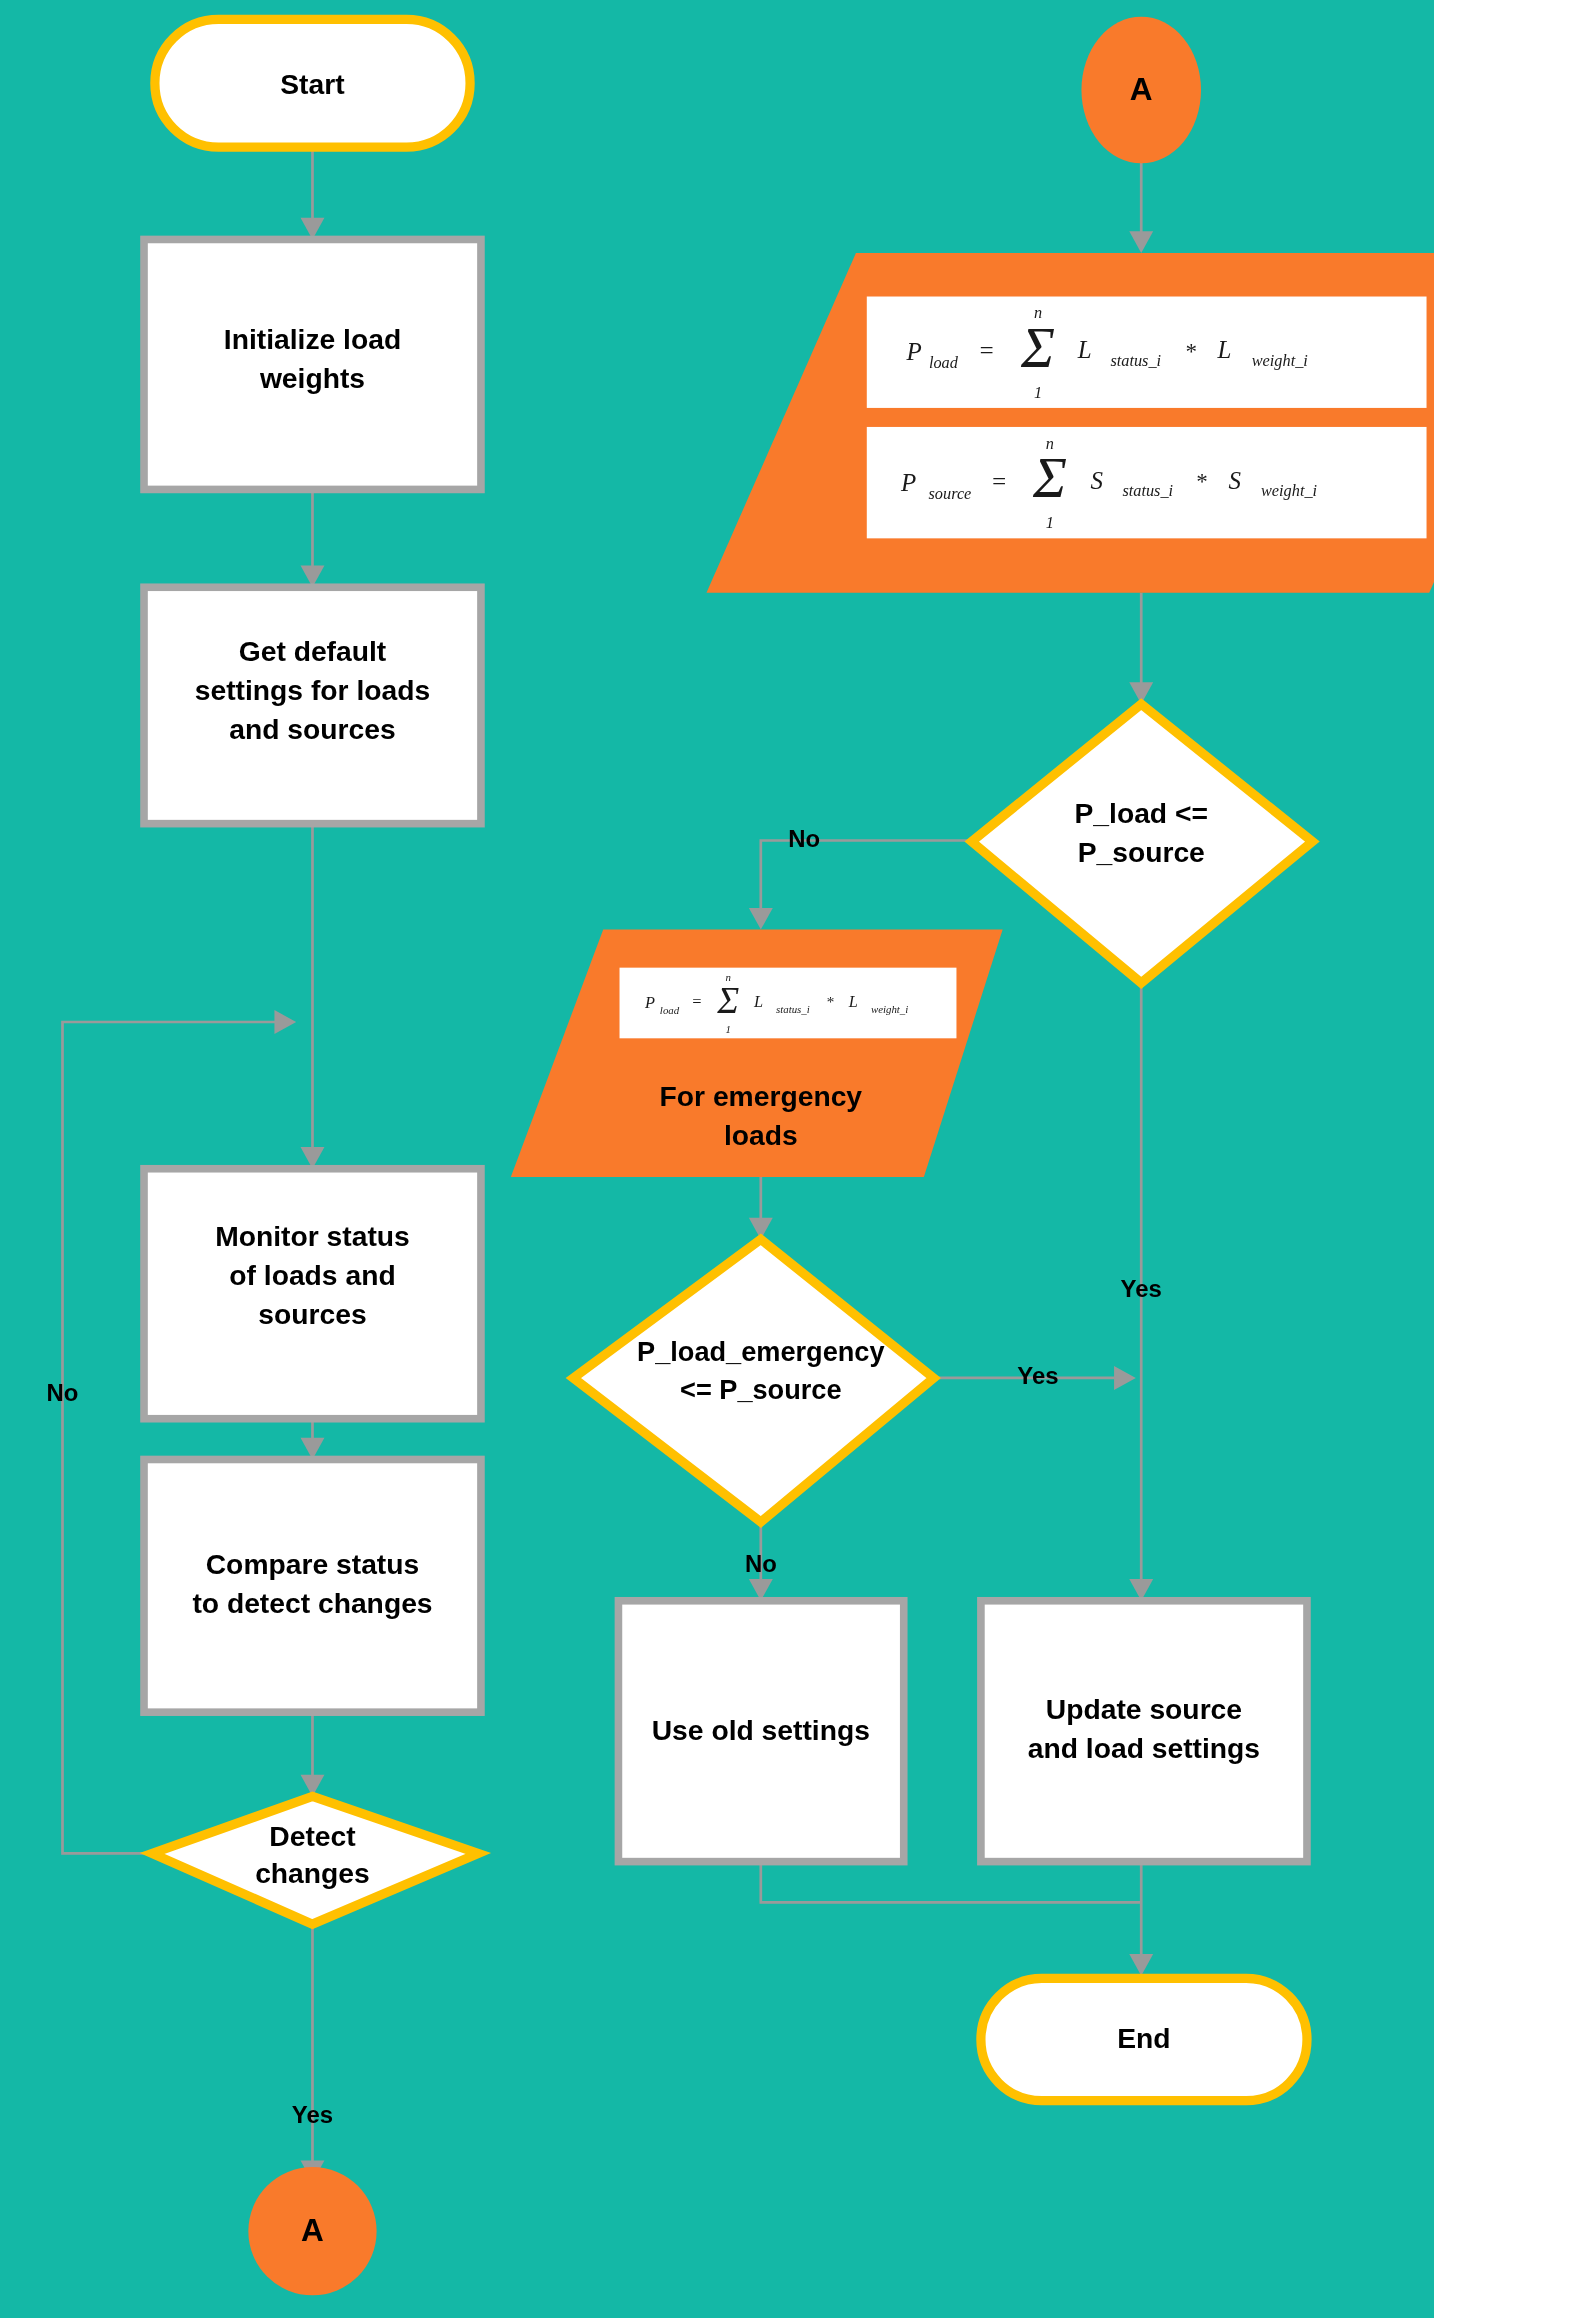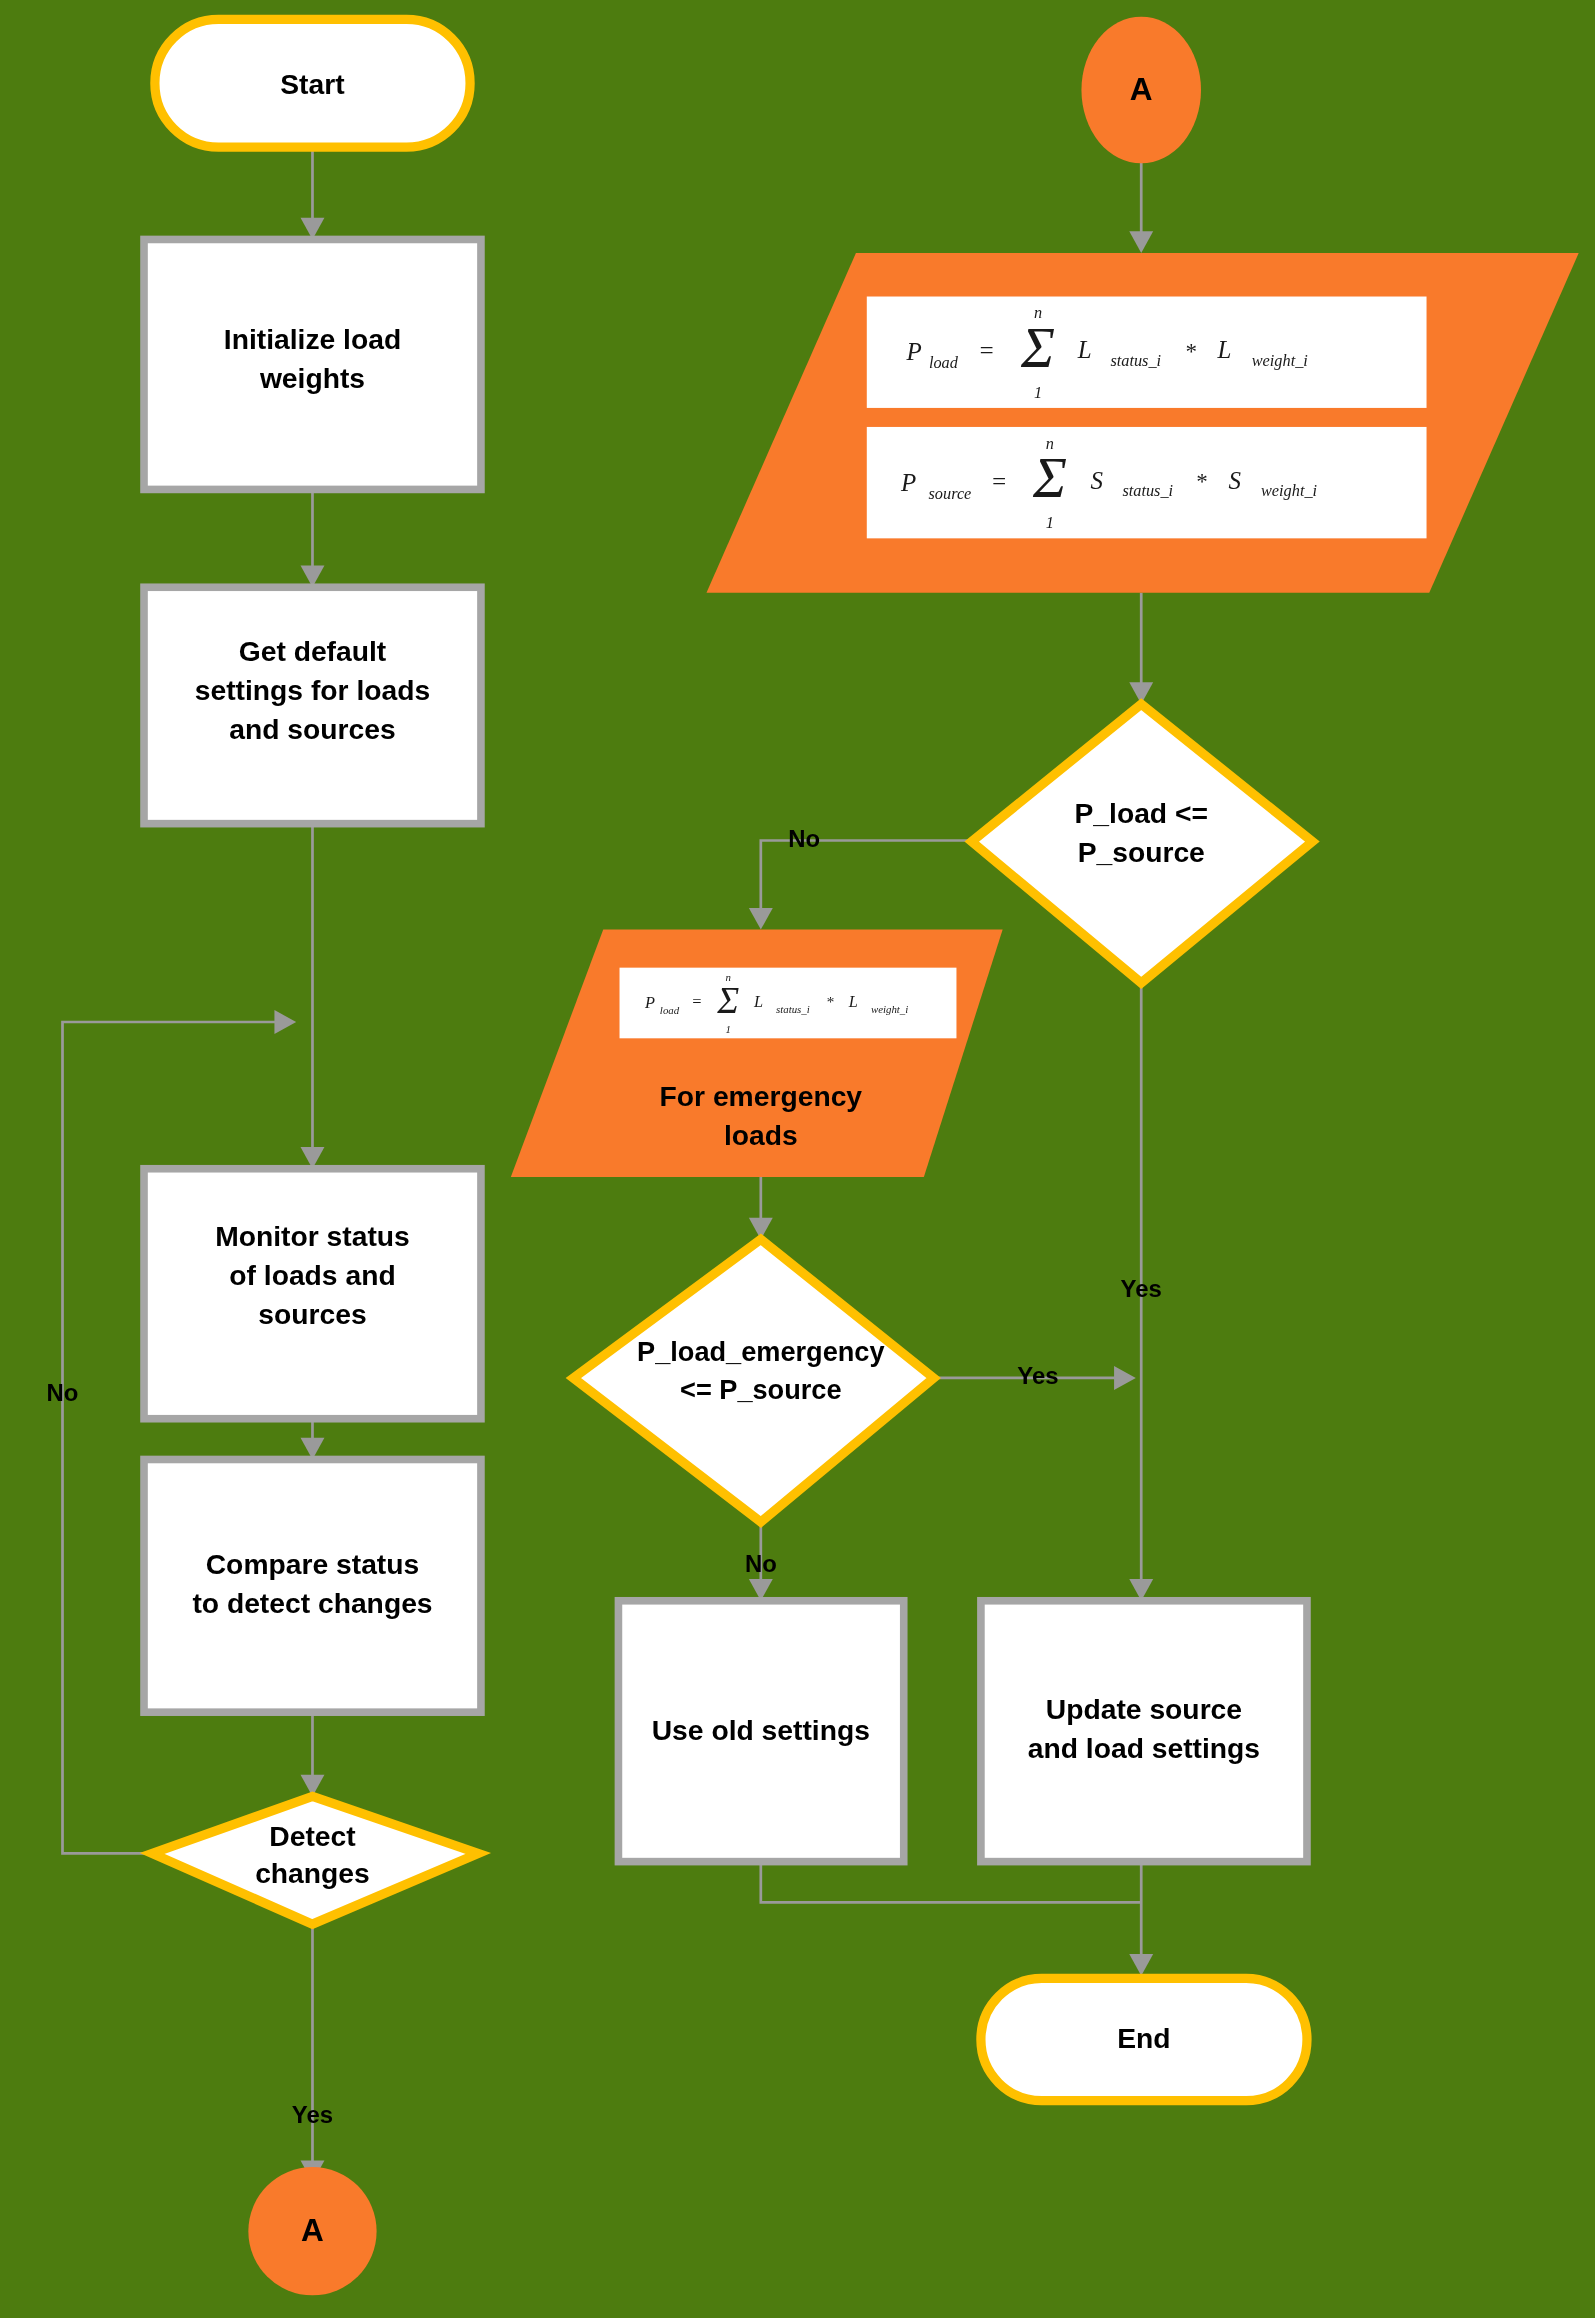--- a/index.html
+++ b/index.html
@@ -5,23 +5,23 @@
   html, body {
     margin: 0;
     padding: 0;
     background: #ffffff;
   }
   body {
     font-family: "Liberation Sans", sans-serif;
   }
   #flowchart-root {
     position: relative;
-    width: 1595px;
+    width: 1434px;
     height: 2319px;
-    background: #4d7c0f;
+    background: #14b8a6;
     overflow: hidden;
   }
   svg.chart-svg {
     position: absolute;
     top: 0;
     left: 0;
     width: 1595px;
     height: 2319px;
   }
   .node-label {

